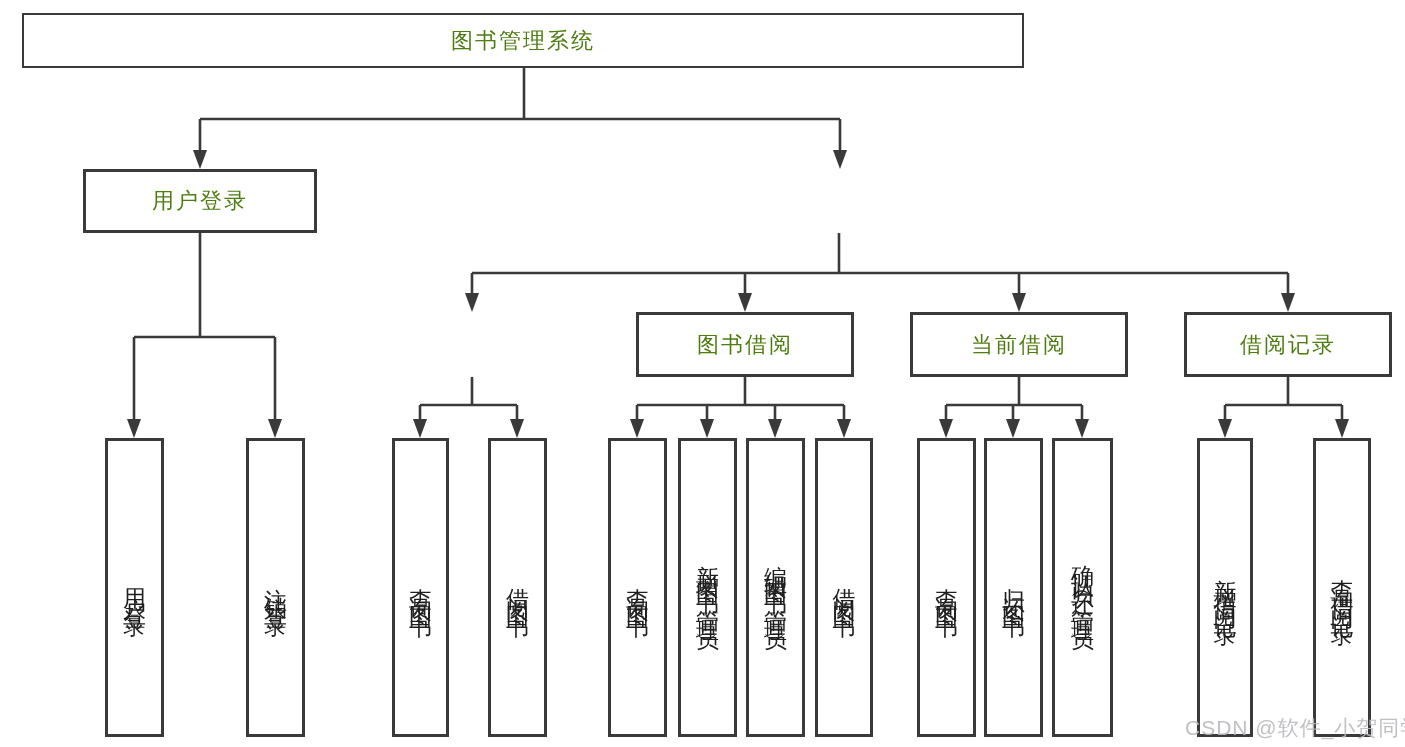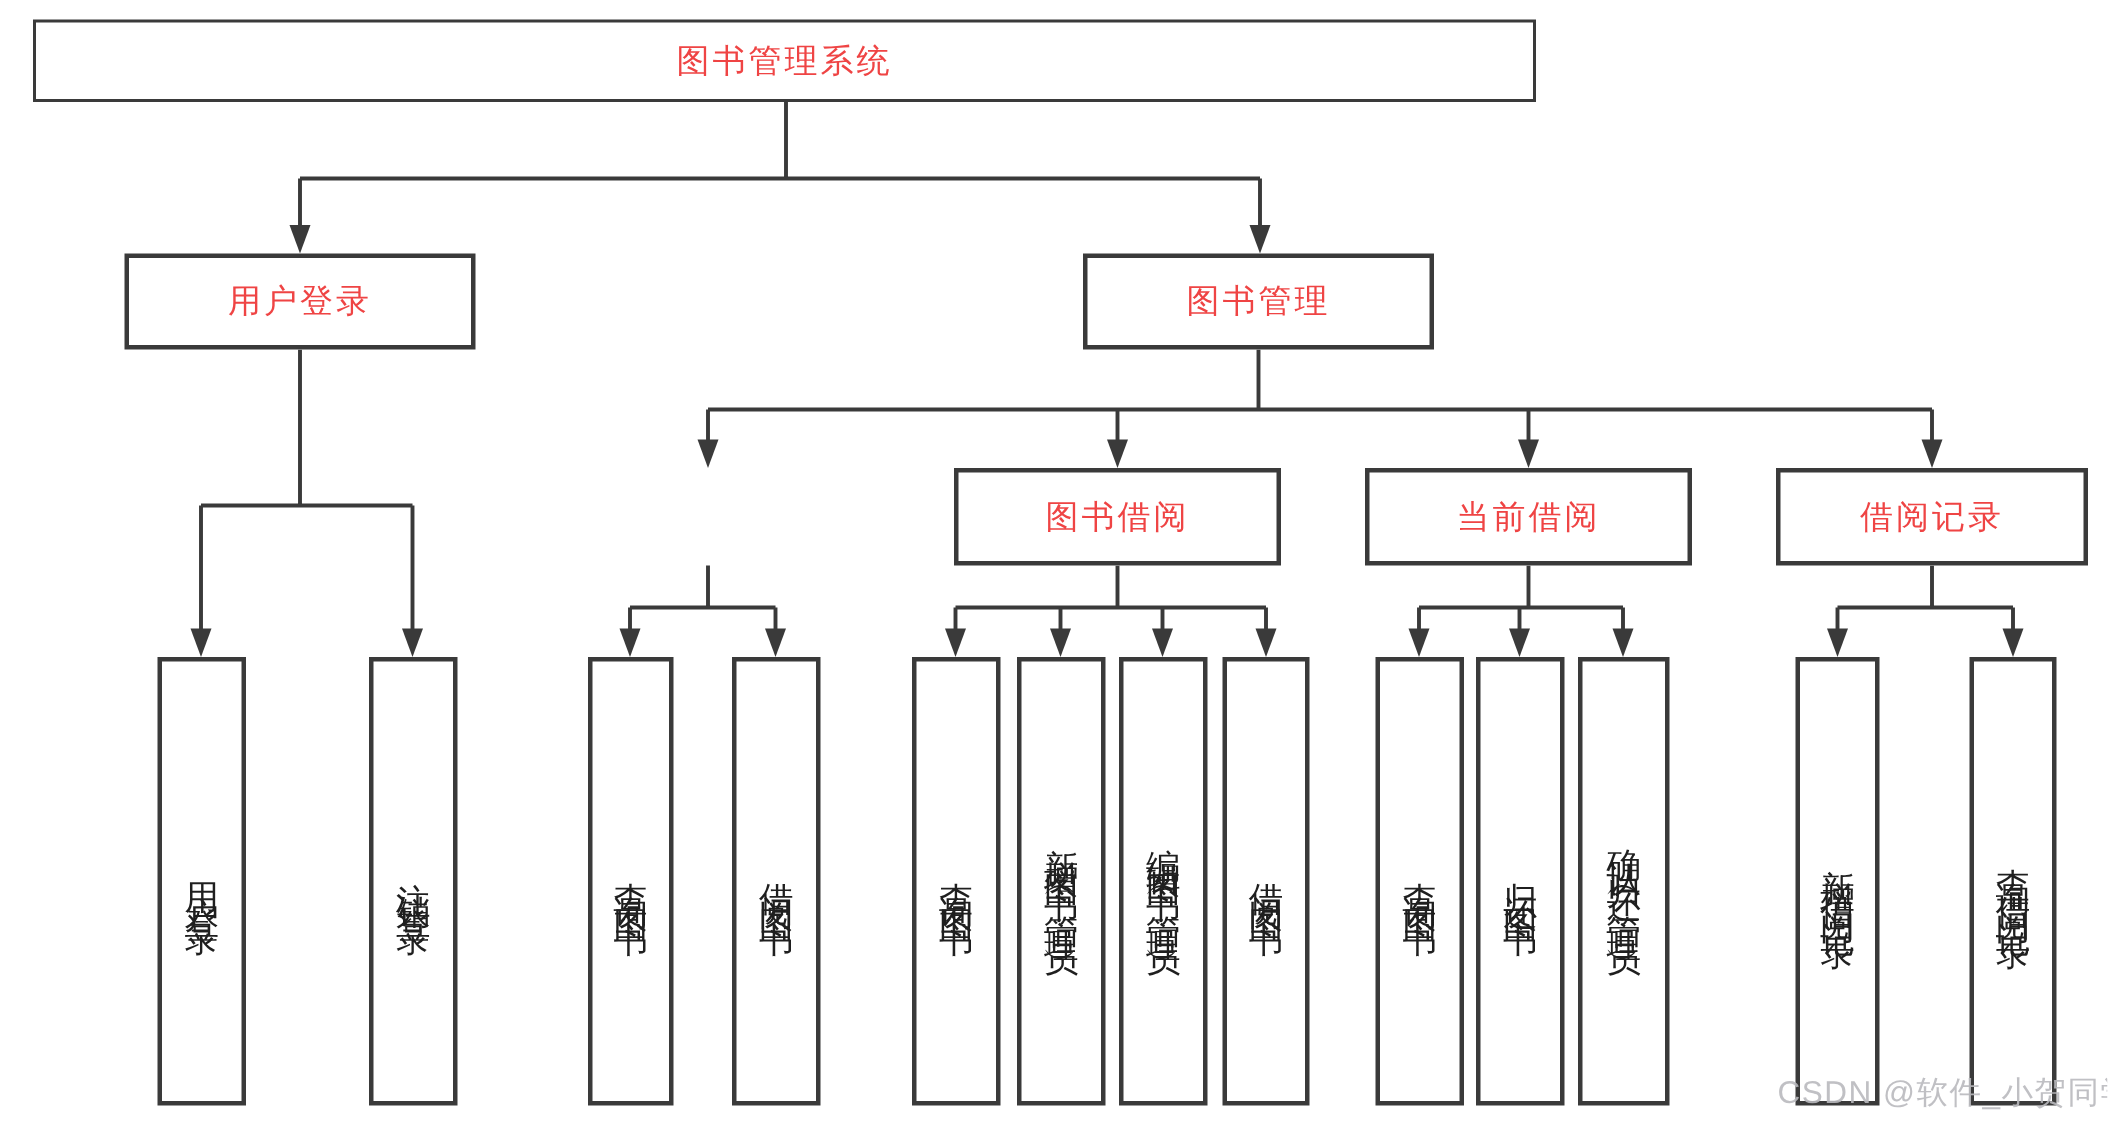--- a/index.html
+++ b/index.html
@@ -21,21 +21,21 @@
     align-items: center;
     justify-content: center;
     z-index: 2;
     color: #1f1f1f;
   }
   .box.root { border-width: 2.5px; }
   .hlabel {
     font-size: 22px;
     letter-spacing: 2px;
     white-space: nowrap;
-    color: #ef4444;
+    color: #4d7c0f;
   }
   .vlabel {
     writing-mode: vertical-rl;
     text-orientation: mixed;
     font-size: 23px;
     letter-spacing: 9px;
     line-height: 1;
     white-space: nowrap;
     color: #1f1f1f;
   }
@@ -98,23 +98,20 @@
     </g>
   </svg>
 
   <div class="box root" style="left:22px; top:13px; width:1002px; height:55px;">
     <span class="hlabel">图书管理系统</span>
   </div>
 
   <div class="box" style="left:83px; top:169px; width:234px; height:64px;">
     <span class="hlabel">用户登录</span>
   </div>
-  <div class="box" style="left:722px; top:169px; width:234px; height:64px;">
-    <span class="hlabel">图书管理</span>
-  </div>
 
   <div class="box" style="left:636px; top:312px; width:218px; height:65px;">
     <span class="hlabel">图书借阅</span>
   </div>
   <div class="box" style="left:910px; top:312px; width:218px; height:65px;">
     <span class="hlabel">当前借阅</span>
   </div>
   <div class="box" style="left:1184px; top:312px; width:208px; height:65px;">
     <span class="hlabel">借阅记录</span>
   </div>

